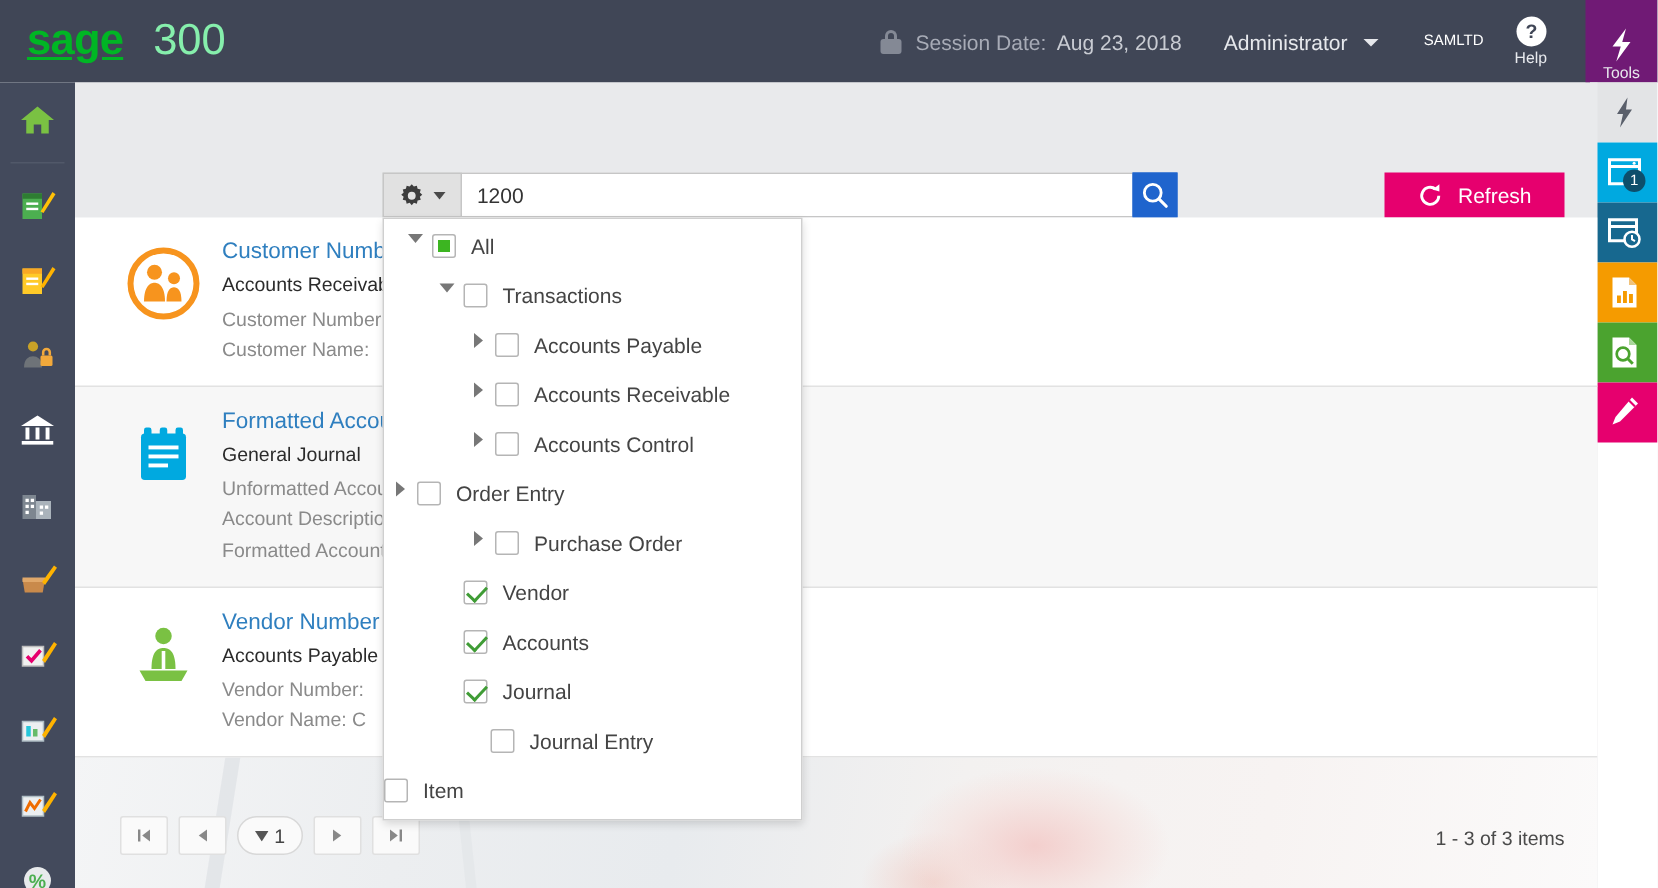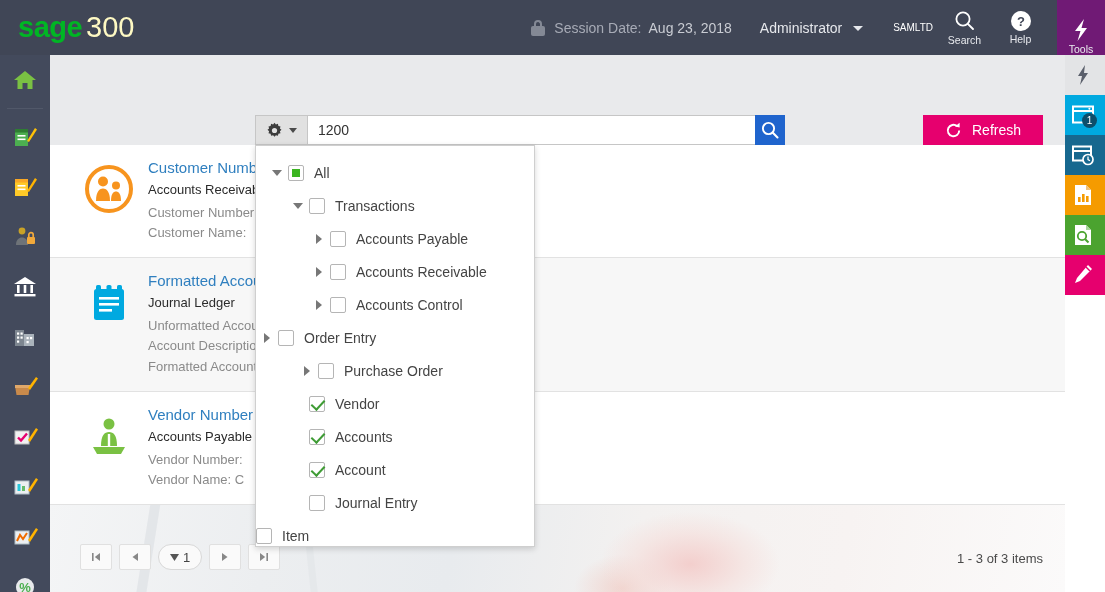--- a/index.html
+++ b/index.html
@@ -10,22 +10,22 @@
     background: #ffffff;
   }
   .app { position: relative; width: 1105px; height: 592px; }
 
   
   .topbar {
     position: absolute; top: 0; left: 0; width: 1105px; height: 55px;
     background: #404656; display: flex; align-items: center;
   }
   .logo { margin-left: 18px; display: flex; align-items: baseline; }
-  .logo-sage { color: #00b624; font-size: 29px; font-weight: bold; letter-spacing: -0.5px; }
-  .logo-300 { color: #fef9c3; font-size: 29px; font-weight: 300; margin-left: 4px; }
+  .logo-sage { color: #00b624; font-size: 29px; font-weight: bold; letter-spacing: -0.5px; text-decoration: underline; }
+  .logo-300 { color: #86efac; font-size: 29px; font-weight: 300; margin-left: 20px; }
   .topbar-right { margin-left: auto; display: flex; align-items: center; height: 38px; }
   .lock-icon { width: 14px; height: 16px; position: relative; margin-right: 9px; opacity: .62; }
   .lock-icon .body { position: absolute; bottom: 0; width: 14px; height: 10px; background: #aeb2bd; border-radius: 2px; }
   .lock-icon .shackle { position: absolute; top: 0; left: 3px; width: 8px; height: 8px;
     border: 2px solid #aeb2bd; border-bottom: none; border-radius: 5px 5px 0 0; }
   .session-label { color: #a7abb6; font-size: 14px; }
   .session-date { color: #c9ccd3; font-size: 14px; margin-left: 7px; }
   .admin { color: #e6e8ec; font-size: 14px; margin-left: 28px; cursor: pointer; }
   .caret-down { display: inline-block; margin-left: 7px;
     border-left: 5px solid transparent; border-right: 5px solid transparent; border-top: 5px solid #e6e8ec;
@@ -133,21 +133,21 @@
     font-size: 13px; color: #444; cursor: pointer; padding: 0 10px;
   }
   .items-count { position: absolute; right: 22px; bottom: 26px; font-size: 13px; color: #4a4a4a; }
 
   
   .tree-panel {
     position: absolute; left: 205px; top: 90px; width: 280px; height: 402px;
     background: #ffffff; border: 1px solid #cfcfcf; box-shadow: 0 2px 6px rgba(0,0,0,.16);
     padding: 10px 0 0 0; z-index: 40;
   }
-  .tree-node { display: flex; align-items: center; height: 33px; font-size: 14px; color: #444; cursor: pointer; }
+  .tree-node { display: flex; align-items: flex-start; height: 33px; font-size: 14px; color: #444; cursor: pointer; }
   .tw { width: 22px; display: flex; justify-content: center; align-items: center; flex: 0 0 22px; }
   .tri-down { border-left: 5px solid transparent; border-right: 5px solid transparent; border-top: 6px solid #777; }
   .tri-right { border-top: 5px solid transparent; border-bottom: 5px solid transparent; border-left: 6px solid #777; }
   .cb {
     width: 16px; height: 16px; border: 1px solid #b5b5b5; background: #fff; border-radius: 2px;
     flex: 0 0 16px; position: relative; margin-right: 10px;
   }
   .cb.partial:after {
     content: ""; position: absolute; left: 3px; top: 3px; width: 8px; height: 8px; background: #3cb521;
   }
@@ -172,27 +172,20 @@
           <div class="body"></div>
       </div>
       <span class="session-label">Session Date:</span>
       <span class="session-date">Aug 23, 2018</span>
       <span class="admin">
         <span>Administrator</span>
         <span class="caret-down"></span>
       </span>
       <span class="company">SAMLTD</span>
 
-      <div class="hicon">
-        <svg width="24" height="24" viewBox="0 0 24 24">
-          <circle cx="10" cy="10" r="6.6" fill="none" stroke="#fff" stroke-width="1.8"></circle>
-          <line x1="14.8" y1="14.8" x2="20" y2="20" stroke="#fff" stroke-width="1.9" stroke-linecap="round"></line>
-        </svg>
-        <span class="hicon-label">Search</span>
-      </div>
 
       <div class="hicon">
         <svg width="22" height="22" viewBox="0 0 22 22">
           <circle cx="11" cy="11" r="10" fill="#fff"></circle>
           <text x="11" y="15.5" font-size="13" font-weight="bold" text-anchor="middle" fill="#404656" font-family="Liberation Sans, sans-serif">?</text>
         </svg>
         <span class="hicon-label">Help</span>
       </div>
 
       <div class="hicon tools">
@@ -403,21 +396,21 @@
             <rect x="23.5" y="9" width="5" height="6" rx="1.6" fill="#00a9e0"></rect>
             <rect x="34" y="9" width="5" height="6" rx="1.6" fill="#00a9e0"></rect>
             <rect x="11" y="13" width="30" height="31" rx="2.5" fill="#00a9e0"></rect>
             <rect x="16" y="21" width="20" height="2.6" fill="#fff"></rect>
             <rect x="16" y="27" width="20" height="2.6" fill="#fff"></rect>
             <rect x="16" y="33" width="13" height="2.6" fill="#fff"></rect>
           </svg>
         </div>
         <div class="row-text">
           <div class="row-title">Formatted Account</div>
-          <div class="row-module">Journal Ledger</div>
+          <div class="row-module">General Journal</div>
           <div class="row-line">Unformatted Account:</div>
           <div class="row-line">Account Description:</div>
           <div class="row-line">Formatted Account:</div>
         </div>
       </div>
 
       <div class="result-row">
         <div class="row-icon">
           <svg width="52" height="52" viewBox="0 0 52 52">
             <circle cx="26" cy="14" r="5.5" fill="#7ac143"></circle>
@@ -504,40 +497,40 @@
         <span class="cb"></span>
         <span>Accounts Control</span>
       </div>
       <div class="tree-node" style="">
         <span class="tw">
             <i class="tri-right"></i>
           </span>
         <span class="cb"></span>
         <span>Order Entry</span>
       </div>
-      <div class="tree-node" style="padding-left:40px">
+      <div class="tree-node" style="padding-left:52px">
         <span class="tw">
             <i class="tri-right"></i>
           </span>
         <span class="cb"></span>
         <span>Purchase Order</span>
       </div>
       <div class="tree-node" style="padding-left:53px">
         <span class="cb checked"></span>
         <span>Vendor</span>
       </div>
       <div class="tree-node" style="padding-left:53px">
         <span class="cb checked"></span>
         <span>Accounts</span>
       </div>
       <div class="tree-node" style="padding-left:53px">
         <span class="cb checked"></span>
-        <span>Account</span>
-      </div>
-      <div class="tree-node" style="padding-left:53px">
+        <span>Journal</span>
+      </div>
+      <div class="tree-node" style="padding-left:71px">
         <span class="cb"></span>
         <span>Journal Entry</span>
       </div>
       <div class="tree-node" style="">
         <span class="cb"></span>
         <span>Item</span>
       </div>
     </div>
 
   </div>

